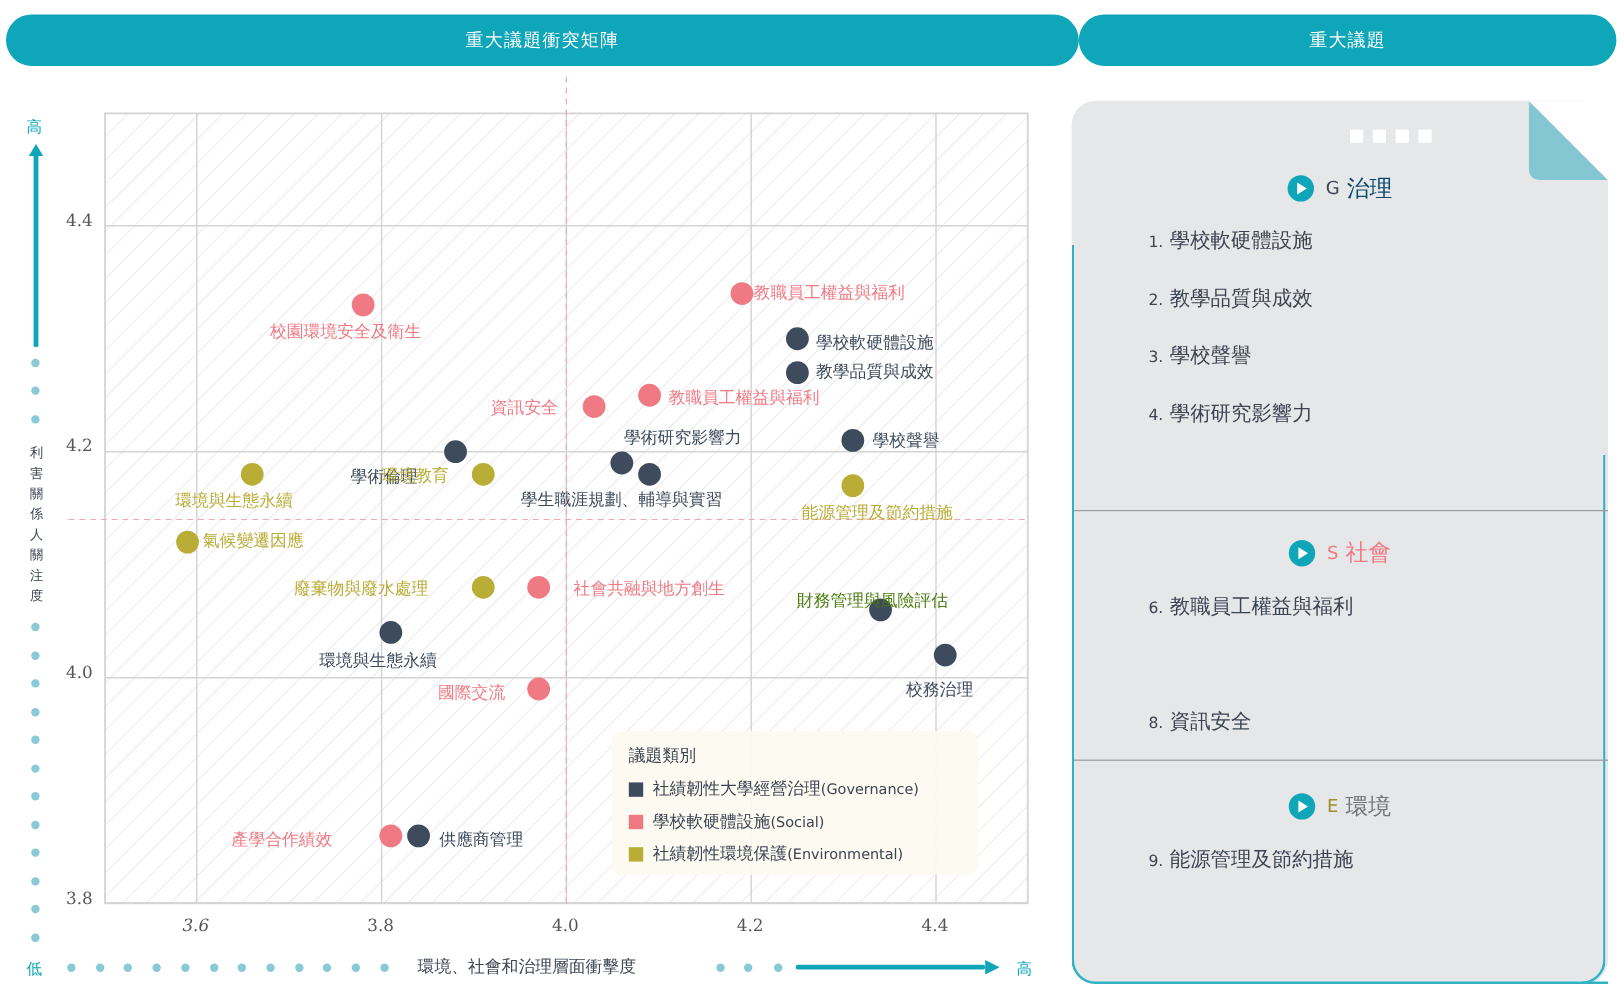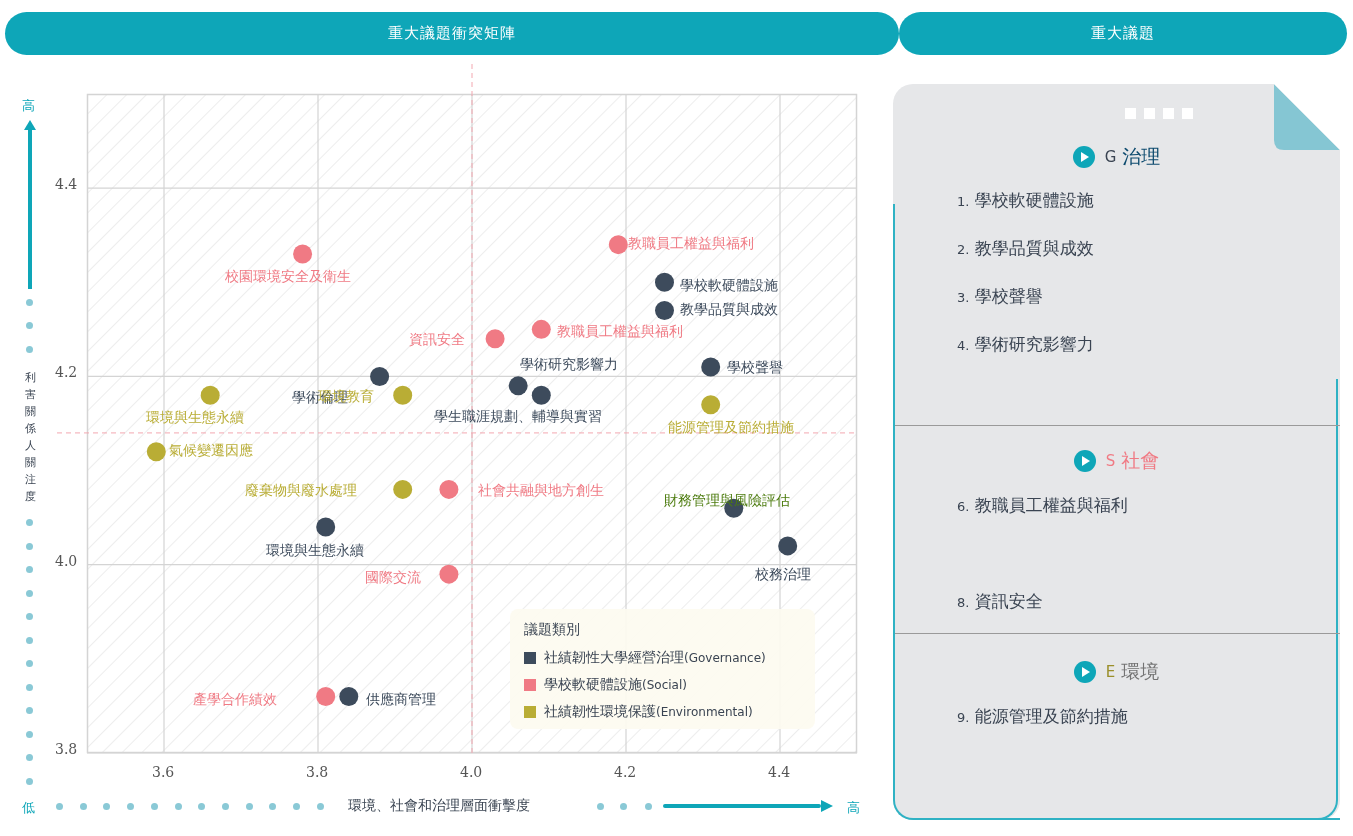--- a/index.html
+++ b/index.html
@@ -139,21 +139,21 @@
       <circle cx="238.70000000000005" cy="602.5142857142857" r="9.5" fill="#f07a84"></circle>
       <circle cx="123.2000000000001" cy="301.25714285714304" r="9.5" fill="#b9ad35"></circle>
       <circle cx="315.7000000000001" cy="301.25714285714304" r="9.5" fill="#b9ad35"></circle>
       <circle cx="623.6999999999997" cy="310.6714285714286" r="9.5" fill="#b9ad35"></circle>
       <circle cx="69.2999999999999" cy="357.74285714285696" r="9.5" fill="#b9ad35"></circle>
       <circle cx="315.7000000000001" cy="395.39999999999986" r="9.5" fill="#b9ad35"></circle>
     </g>
 </svg>
 
 <div id="ticks">
-    <div class="tick" style="left: 152px; top: 764px;">3.6</div>
+    <div class="tick" style="left: 152px; top: 764px; font-style: italic;">3.6</div>
     <div class="tick" style="left: 306px; top: 764px;">3.8</div>
     <div class="tick" style="left: 460px; top: 764px;">4.0</div>
     <div class="tick" style="left: 614px; top: 764px;">4.2</div>
     <div class="tick" style="left: 768px; top: 764px;">4.4</div>
     <div class="tick" style="left: 55px; top: 741px;">3.8</div>
     <div class="tick" style="left: 55px; top: 552.714px;">4.0</div>
     <div class="tick" style="left: 55px; top: 364.429px;">4.2</div>
     <div class="tick" style="left: 55px; top: 176.143px;">4.4</div>
   </div>
 

